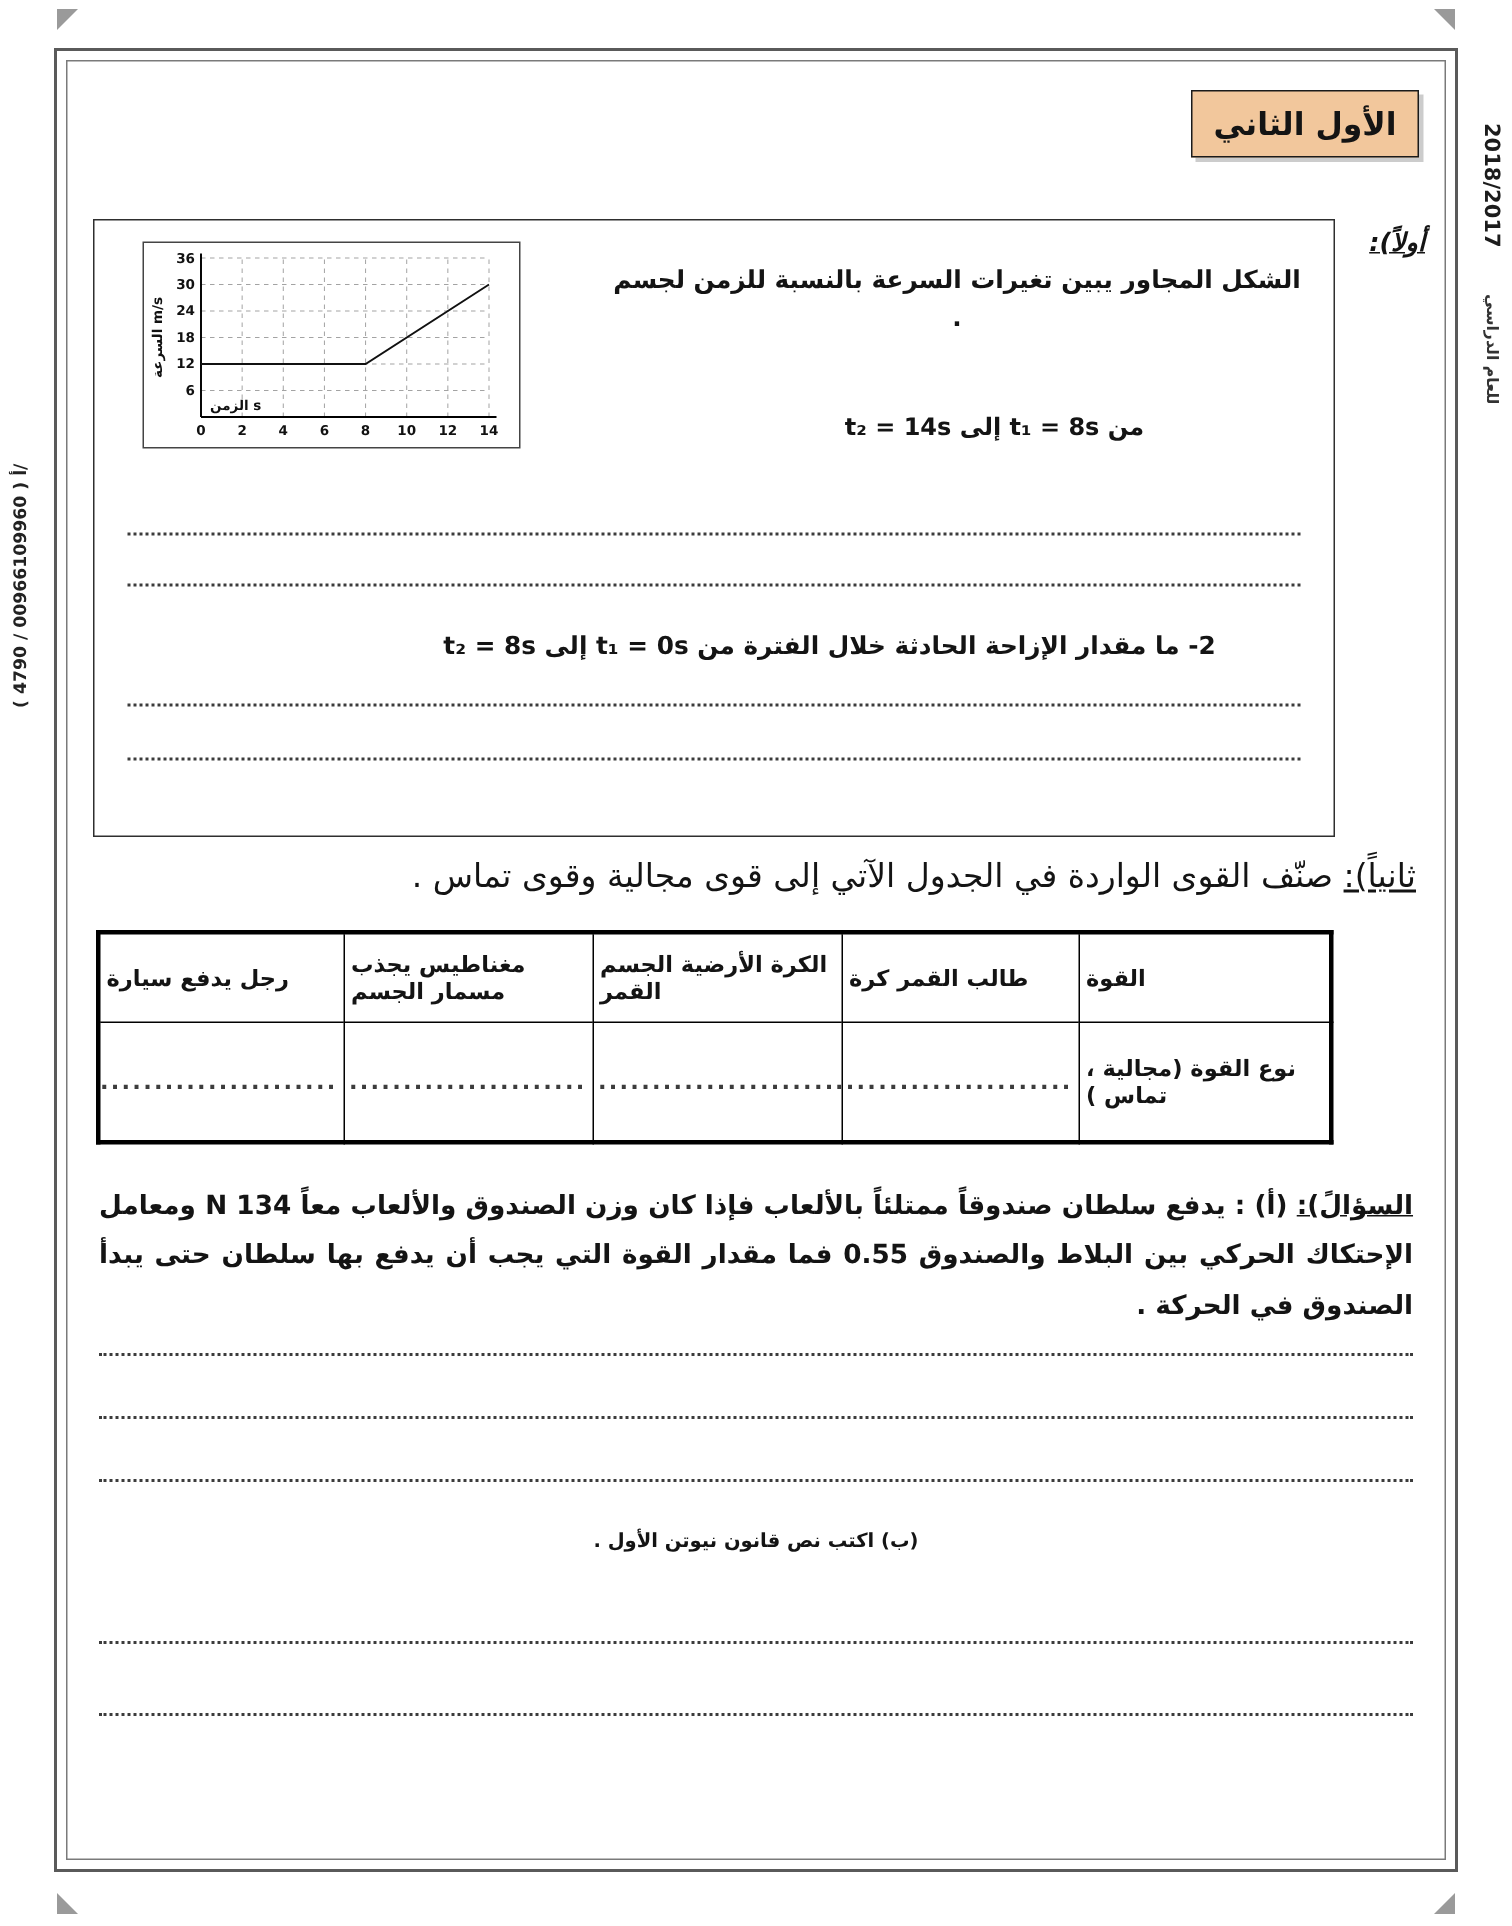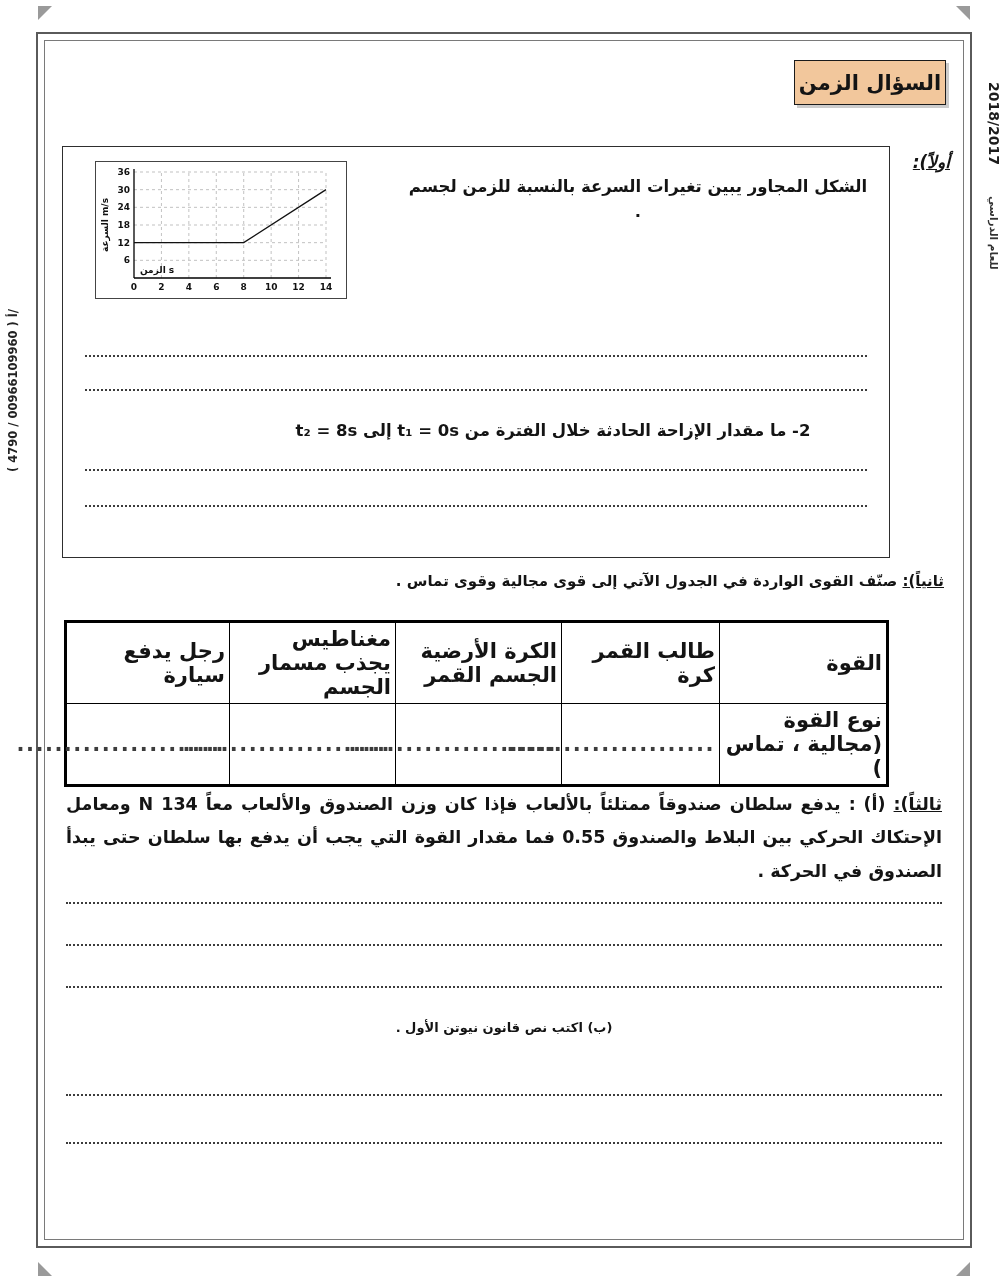--- a/index.html
+++ b/index.html
@@ -83,32 +83,32 @@
   
   .grid { stroke:#999; stroke-width:0.6; stroke-dasharray:3 3; }
   .axis { stroke:#000; stroke-width:1.3; }
   .dataline { fill:none; stroke:#111; stroke-width:1.3; }
   .tick { font-size:9px; font-weight:bold; fill:#111; }
   .axis-label { font-size:9px; font-weight:bold; fill:#111; }
 
   
   .heading2 {
     position:absolute; right:64px; top:572px; direction:rtl;
-    font-size:15px; font-weight:bold;
+    font-size:22px; font-weight:normal;
   }
   .heading2 .sec-label, .sec3-label { text-decoration:underline; }
 
   .table-wrap { position:absolute; left:64px; top:620px; width:822px; }
   table.forces-table {
     border-collapse:collapse; width:822px; table-layout:fixed;
     border:3px solid #000;
   }
   table.forces-table td {
-    border:1.5px solid #000; text-align:right; vertical-align:middle;
-    font-weight:bold; font-size:21px; padding:4px; direction:rtl;
+    border:1.5px solid #000; text-align:left; vertical-align:middle;
+    font-weight:bold; font-size:15px; padding:4px; direction:rtl;
   }
   tr.hdr td { height:60px; }
   tr.ans td { height:80px; }
   .dots-cell { color:#3c3c3c; font-size:10px; letter-spacing:1.5px; }
 
   
   .sec3 {
     position:absolute; left:66px; right:66px; top:788px;
     direction:rtl; text-align:justify;
     font-size:17.5px; font-weight:bold; line-height:1.9;
@@ -133,21 +133,21 @@
 
   <div class="side-right">
     <span>2018/2017</span>
     <span class="note">للعام الدراسي</span>
   </div>
   <div class="side-left">
     <span>( 4790 / 00966109960 ) أ/</span>
   </div>
 
   <div class="title-box">
-    <span>السؤال الزمن</span>
+    <span>الأول الثاني</span>
   </div>
 
   <div class="first-label" dir="rtl">أولاً):</div>
 
   <div class="q1-box">
 
     <div class="graph-wrap">
       <svg width="250" height="136" viewBox="0 0 250 136">
           <line x1="65.42857142857143" y1="116" x2="65.42857142857143" y2="10" class="grid"></line>
           <line x1="92.85714285714286" y1="116" x2="92.85714285714286" y2="10" class="grid"></line>
@@ -178,20 +178,21 @@
           <text x="34" y="13" class="tick" text-anchor="end">36</text>
           <line x1="38" y1="116" x2="38" y2="7" class="axis"></line>
           <line x1="38" y1="116" x2="235" y2="116" class="axis"></line>
           <polyline points="38,80.66666666666667 147.71428571428572,80.66666666666667 230,27.666666666666657" class="dataline"></polyline>
           <text x="44" y="111" class="axis-label" text-anchor="start">الزمن s</text>
           <text x="12" y="63" class="axis-label" text-anchor="middle" transform="rotate(-90 12 63)">السرعة m/s</text>
         </svg>
     </div>
 
     <div class="q-text q-intro">الشكل المجاور يبين تغيرات السرعة  بالنسبة للزمن لجسم .</div>
+    <div class="q-text q-range">من  t₁ = 8s  إلى  t₂ = 14s</div>
 
     <div class="dotted box-line" style="top:208px"></div>
     <div class="dotted box-line" style="top:242px"></div>
 
     <div class="q-text q-disp">2- ما مقدار الإزاحة الحادثة خلال الفترة من  t₁ = 0s  إلى  t₂ = 8s</div>
 
     <div class="dotted box-line" style="top:322px"></div>
     <div class="dotted box-line" style="top:358px"></div>
   </div>
 
@@ -215,21 +216,21 @@
         <td class="dots-cell">......................</td>
         <td class="dots-cell">......................</td>
         <td class="dots-cell">......................</td>
         <td class="dots-cell">......................</td>
       </tr>
     </tbody>
       </table>
   </div>
 
   <div class="sec3">
-    <span class="sec3-label">ثالثاً):</span>
+    <span class="sec3-label">السؤالً):</span>
     <span>(أ) : يدفع سلطان صندوقاً ممتلئاً بالألعاب فإذا كان وزن الصندوق والألعاب معاً 134 N ومعامل الإحتكاك الحركي بين البلاط والصندوق 0.55  فما مقدار القوة التي يجب أن يدفع بها سلطان حتى يبدأ الصندوق في الحركة .</span>
   </div>
 
   <div class="dotted page-line" style="top:902px"></div>
   <div class="dotted page-line" style="top:944px"></div>
   <div class="dotted page-line" style="top:986px"></div>
 
   <div class="part-b">(ب) اكتب نص قانون نيوتن الأول .</div>
 
   <div class="dotted page-line" style="top:1094px"></div>

